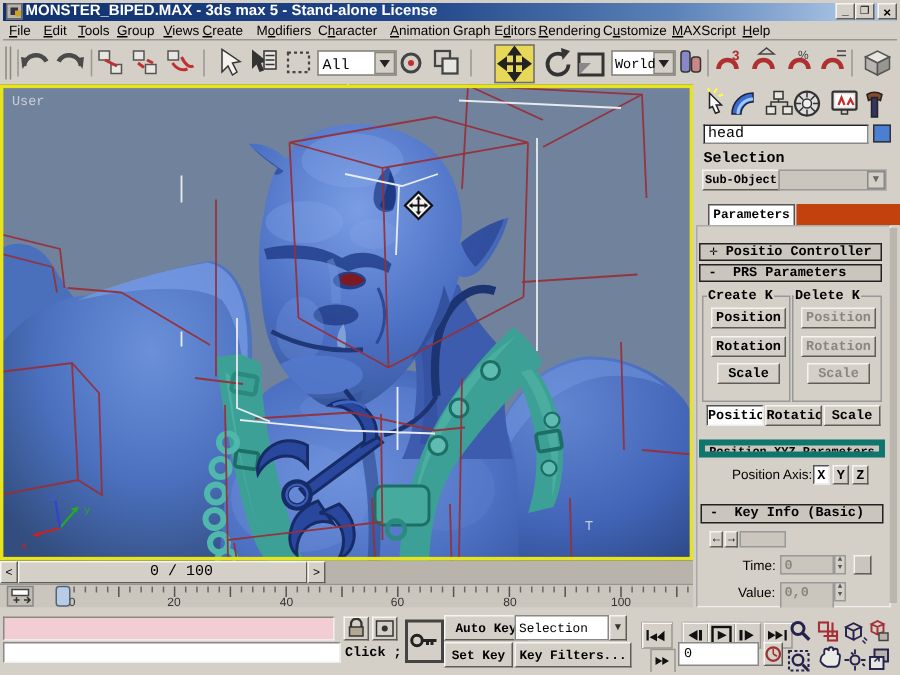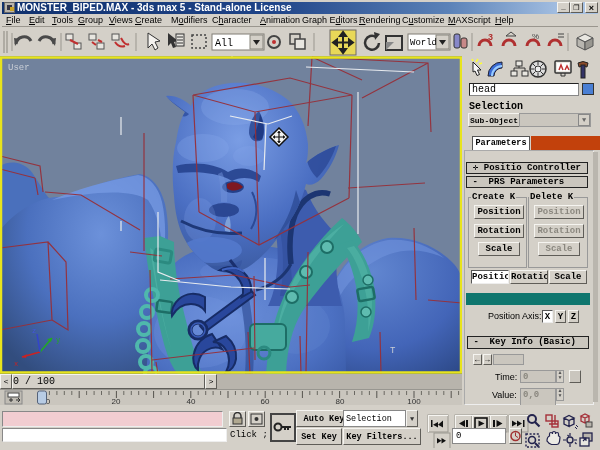--- a/index.html
+++ b/index.html
@@ -345,21 +345,21 @@
 <div class="abs btn" style="left:12px;top:168px;width:50px;height:14px;text-align:center;line-height:13px">Rotation</div>
 <div class="abs btn" style="left:16px;top:186px;width:42px;height:14px;text-align:center;line-height:13px">Scale</div>
 <div class="abs btn" style="left:72px;top:149px;width:50px;height:14px;text-align:center;line-height:13px;color:#8a877f">Position</div>
 <div class="abs btn" style="left:72px;top:168px;width:50px;height:14px;text-align:center;line-height:13px;color:#8a877f">Rotation</div>
 <div class="abs btn" style="left:76px;top:186px;width:42px;height:14px;text-align:center;line-height:13px;color:#8a877f">Scale</div>
 
 <div class="abs" style="left:9px;top:214px;width:38px;height:14px;background:#fff;border:1px solid;border-color:#555 #eee #eee #555;text-align:center;line-height:13px;overflow:hidden">Positio</div>
 <div class="abs btn" style="left:48px;top:214px;width:38px;height:14px;line-height:13px;overflow:hidden">Rotatio</div>
 <div class="abs btn" style="left:87px;top:214px;width:38px;height:14px;text-align:center;line-height:13px">Scale</div>
 
-<div class="abs btn" style="left:4px;top:237px;width:124px;height:12px;border:6px solid #0f766e;background:#cac6be;font-size:8px;line-height:10px;text-align:center;overflow:hidden">Position XYZ Parameters</div>
+<div class="abs btn" style="left:4px;top:237px;width:124px;height:12px;border:4px solid #0f766e;background:#cac6be;font-size:8px;line-height:10px;text-align:center;overflow:hidden">Position XYZ Parameters</div>
 <div class="abs" style="left:26px;top:255px;font-size:9px;font-weight:normal;font-family:'Liberation Sans',sans-serif">Position Axis:</div>
 <div class="abs" style="left:80px;top:254px;width:11px;height:13px;background:#fff;border:1px solid;border-color:#555 #eee #eee #555;text-align:center;line-height:12px">X</div>
 <div class="abs btn" style="left:93px;top:254px;width:11px;height:13px;text-align:center;line-height:12px">Y</div>
 <div class="abs btn" style="left:106px;top:254px;width:11px;height:13px;text-align:center;line-height:12px">Z</div>
 
 <div class="abs btn" style="left:5px;top:280px;width:122px;height:13px;border:1px solid #222;background:#cac6be;font-size:9px;line-height:11px">&nbsp;-&nbsp;&nbsp;Key Info (Basic)</div>
 <div class="abs btn" style="left:11px;top:298px;width:9px;height:11px;font-size:8px;line-height:10px;text-align:center">←</div>
 <div class="abs btn" style="left:21px;top:298px;width:9px;height:11px;font-size:8px;line-height:10px;text-align:center">→</div>
 <div class="abs" style="left:31px;top:298px;width:31px;height:11px;background:#cac6be;border:1px solid #999"></div>
 <div class="abs" style="left:33px;top:316px;font-size:9px;font-weight:normal;font-family:'Liberation Sans',sans-serif">Time:</div>
@@ -368,21 +368,21 @@
 <div class="abs btn" style="left:107px;top:314px;width:12px;height:13px;background:#cac6be"></div>
 <div class="abs" style="left:30px;top:334px;font-size:9px;font-weight:normal;font-family:'Liberation Sans',sans-serif">Value:</div>
 <div class="abs" style="left:58px;top:332px;width:36px;height:30px;background:#cac6be;border:1px solid #999;font-size:9px;line-height:12px;color:#8a877f;padding-left:2px">0,0</div>
 <div class="abs" style="left:94px;top:332px;width:8px;height:13px;background:#d4d0c8;border:1px solid #999;font-size:5px;line-height:5px;text-align:center;color:#555">▲<br>▼</div>
 
 <div class="abs" style="left:131px;top:96px;width:5px;height:250px;background:#bab6ae"></div>
 </div>
 
 <div class="abs" id="timeslider" style="left:0;top:374px;width:462px;height:15px;background:#b8b4ac">
 <div class="abs btn" style="left:0;top:0;width:12px;height:15px;font-size:8px;text-align:center;line-height:14px;font-family:'Liberation Sans',sans-serif">&lt;</div>
-<div class="abs btn" style="left:12px;top:0;width:193px;height:15px;font-size:10px;text-align:left;line-height:14px;padding-right:28px">0 / 100</div>
+<div class="abs btn" style="left:12px;top:0;width:193px;height:15px;font-size:10px;text-align:right;line-height:14px;padding-right:62px">0 / 100</div>
 <div class="abs btn" style="left:205px;top:0;width:12px;height:15px;font-size:8px;text-align:center;line-height:14px;font-family:'Liberation Sans',sans-serif">&gt;</div>
 </div>
 
 <div class="abs" id="trackbar" style="left:0;top:389px;width:462px;height:16px;background:#cac6be;border-top:1px solid #989690">
 <svg width="462" height="16" viewBox="0 0 462 16">
 <rect x="5" y="1" width="17" height="13" fill="#c0bcb4" stroke="#888"></rect>
 <rect x="8" y="3" width="11" height="4" fill="#fff" stroke="#444"></rect>
 <path d="M9 10 h4 m-2 -2 v4 m5 -2 h4 m-2 -2 l2 2 -2 2" stroke="#333" fill="none" stroke-width="1"></path>
 <path d="M49.4 1 v4 M56.9 1 v4 M64.3 1 v4 M71.8 1 v4 M86.6 1 v4 M94.1 1 v4 M101.5 1 v4 M109.0 1 v4 M123.8 1 v4 M131.3 1 v4 M138.7 1 v4 M146.2 1 v4 M161.0 1 v4 M168.5 1 v4 M175.9 1 v4 M183.4 1 v4 M198.2 1 v4 M205.7 1 v4 M213.1 1 v4 M220.6 1 v4 M235.4 1 v4 M242.9 1 v4 M250.3 1 v4 M257.8 1 v4 M272.6 1 v4 M280.1 1 v4 M287.5 1 v4 M295.0 1 v4 M309.8 1 v4 M317.3 1 v4 M324.7 1 v4 M332.2 1 v4 M347.0 1 v4 M354.5 1 v4 M361.9 1 v4 M369.4 1 v4 M384.2 1 v4 M391.7 1 v4 M399.1 1 v4 M406.6 1 v4 M421.4 1 v4 M428.9 1 v4 M436.3 1 v4 M443.8 1 v4 M458.6 1 v4" stroke="#6a6862" stroke-width="1" fill="none"></path>
 <path d="M42.0 1 v7 M79.2 1 v7 M116.4 1 v7 M153.6 1 v7 M190.8 1 v7 M228.0 1 v7 M265.2 1 v7 M302.4 1 v7 M339.6 1 v7 M376.8 1 v7 M414.0 1 v7 M451.2 1 v7" stroke="#55534e" stroke-width="1" fill="none"></path>
@@ -402,21 +402,21 @@
 <div class="abs" style="left:2px;top:6px;width:221px;height:16px;background:#f2cdd1;border:1px solid;border-color:#888 #eee #eee #888"></div>
 <div class="abs" style="left:2px;top:23px;width:225px;height:14px;background:#fff;border:1px solid;border-color:#888 #eee #eee #888"></div>
 <div class="abs btn" style="left:229px;top:6px;width:17px;height:16px"><svg width="15" height="14" viewBox="0 0 15 14">
         <path d="M4 6 v-2 a3.5 3.5 0 0 1 7 0 v2" fill="none" stroke="#333" stroke-width="1.5"></path>
         <rect x="3" y="6" width="9" height="6" fill="#b0a890" stroke="#333"></rect>
       </svg></div>
 <div class="abs btn" style="left:248px;top:6px;width:17px;height:16px"><svg width="15" height="14" viewBox="0 0 15 14">
         <rect x="2" y="2" width="11" height="10" fill="none" stroke="#333"></rect>
         <circle cx="7.5" cy="7" r="2" fill="#333"></circle>
       </svg></div>
-<div class="abs" style="left:230px;top:25px;font-size:9px;font-weight:normal">Click ;</div>
+<div class="abs" style="left:230px;top:25px;font-size:9px;font-weight:bold">Click ;</div>
 <div class="abs btn" style="left:270px;top:8px;width:26px;height:29px;border:2px solid #444"><svg width="22" height="25" viewBox="0 0 22 25">
         <circle cx="6" cy="12" r="3.5" fill="none" stroke="#222" stroke-width="2"></circle>
         <path d="M9 12 h10 m-3 0 v3 m-3 -3 v3" stroke="#222" stroke-width="2" fill="none"></path>
       </svg></div>
 <div class="abs btn" style="left:296px;top:5px;width:56px;height:17px;text-align:center;line-height:16px;overflow:hidden;font-size:8.5px">Auto Key</div>
 <div class="abs btn" style="left:296px;top:23px;width:46px;height:17px;text-align:center;line-height:16px;overflow:hidden;font-size:8.5px">Set Key</div>
 <div class="abs fld" style="left:343px;top:5px;width:63px;height:17px;font-weight:normal;line-height:16px;padding-left:2px;border:1px solid #888;font-size:8.5px">Selection</div>
 <div class="abs btn" style="left:406px;top:5px;width:12px;height:17px;font-size:7px;text-align:center;line-height:16px;color:#333">▼</div>
 <div class="abs btn" style="left:343px;top:23px;width:78px;height:17px;text-align:center;line-height:16px;overflow:hidden;font-size:8.5px">Key Filters...</div>
 

